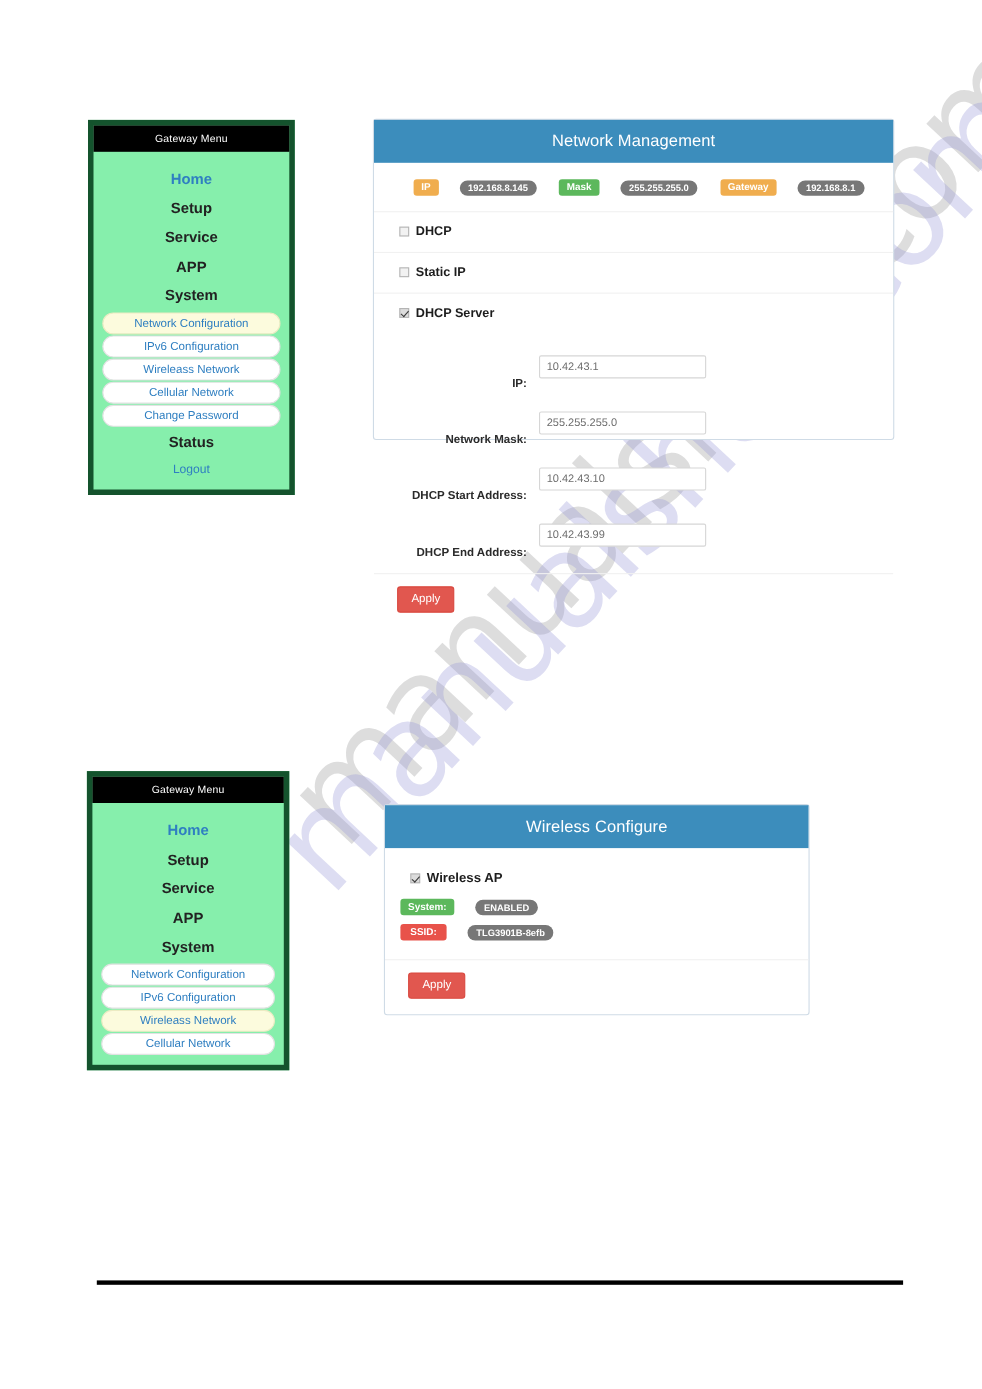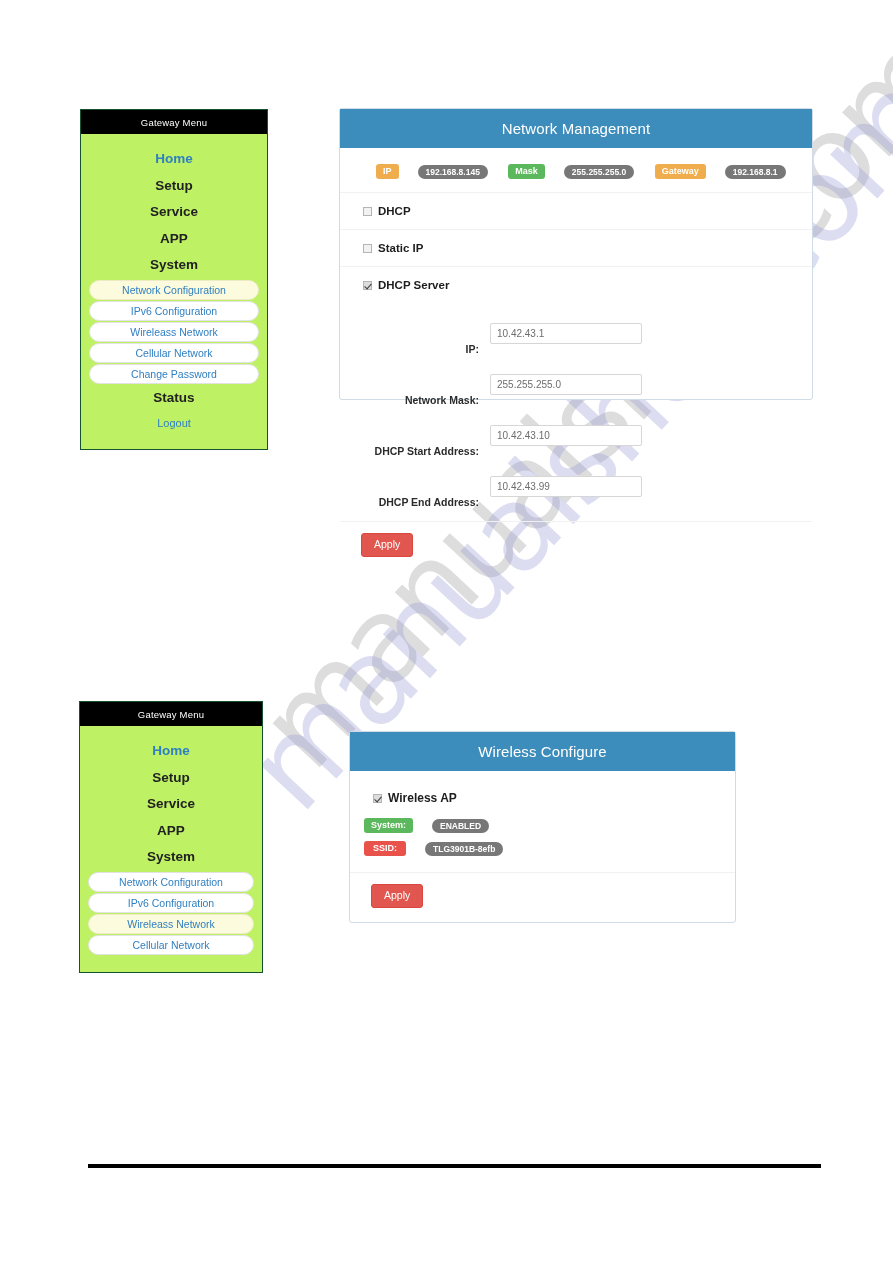--- a/index.html
+++ b/index.html
@@ -44,22 +44,22 @@
   .wm-blue {
     left: 220px;
     top: 742px;
     color: rgba(150,150,215,0.32);
     transform: rotate(-47deg);
   }
 
   
   .gw-menu {
     position: absolute;
-    background: #bef264;
-    border: 1px solid #14532d;
+    background: #86efac;
+    border: 5px solid #14532d;
     box-sizing: border-box;
     z-index: 10;
   }
   .gw-menu-1 { left: 80px; top: 109px; width: 188px; height: 341px; }
   .gw-menu-2 { left: 79px; top: 701px; width: 184px; height: 272px; }
 
   .gw-title {
     background: #000000;
     color: #ffffff;
     text-align: center;

